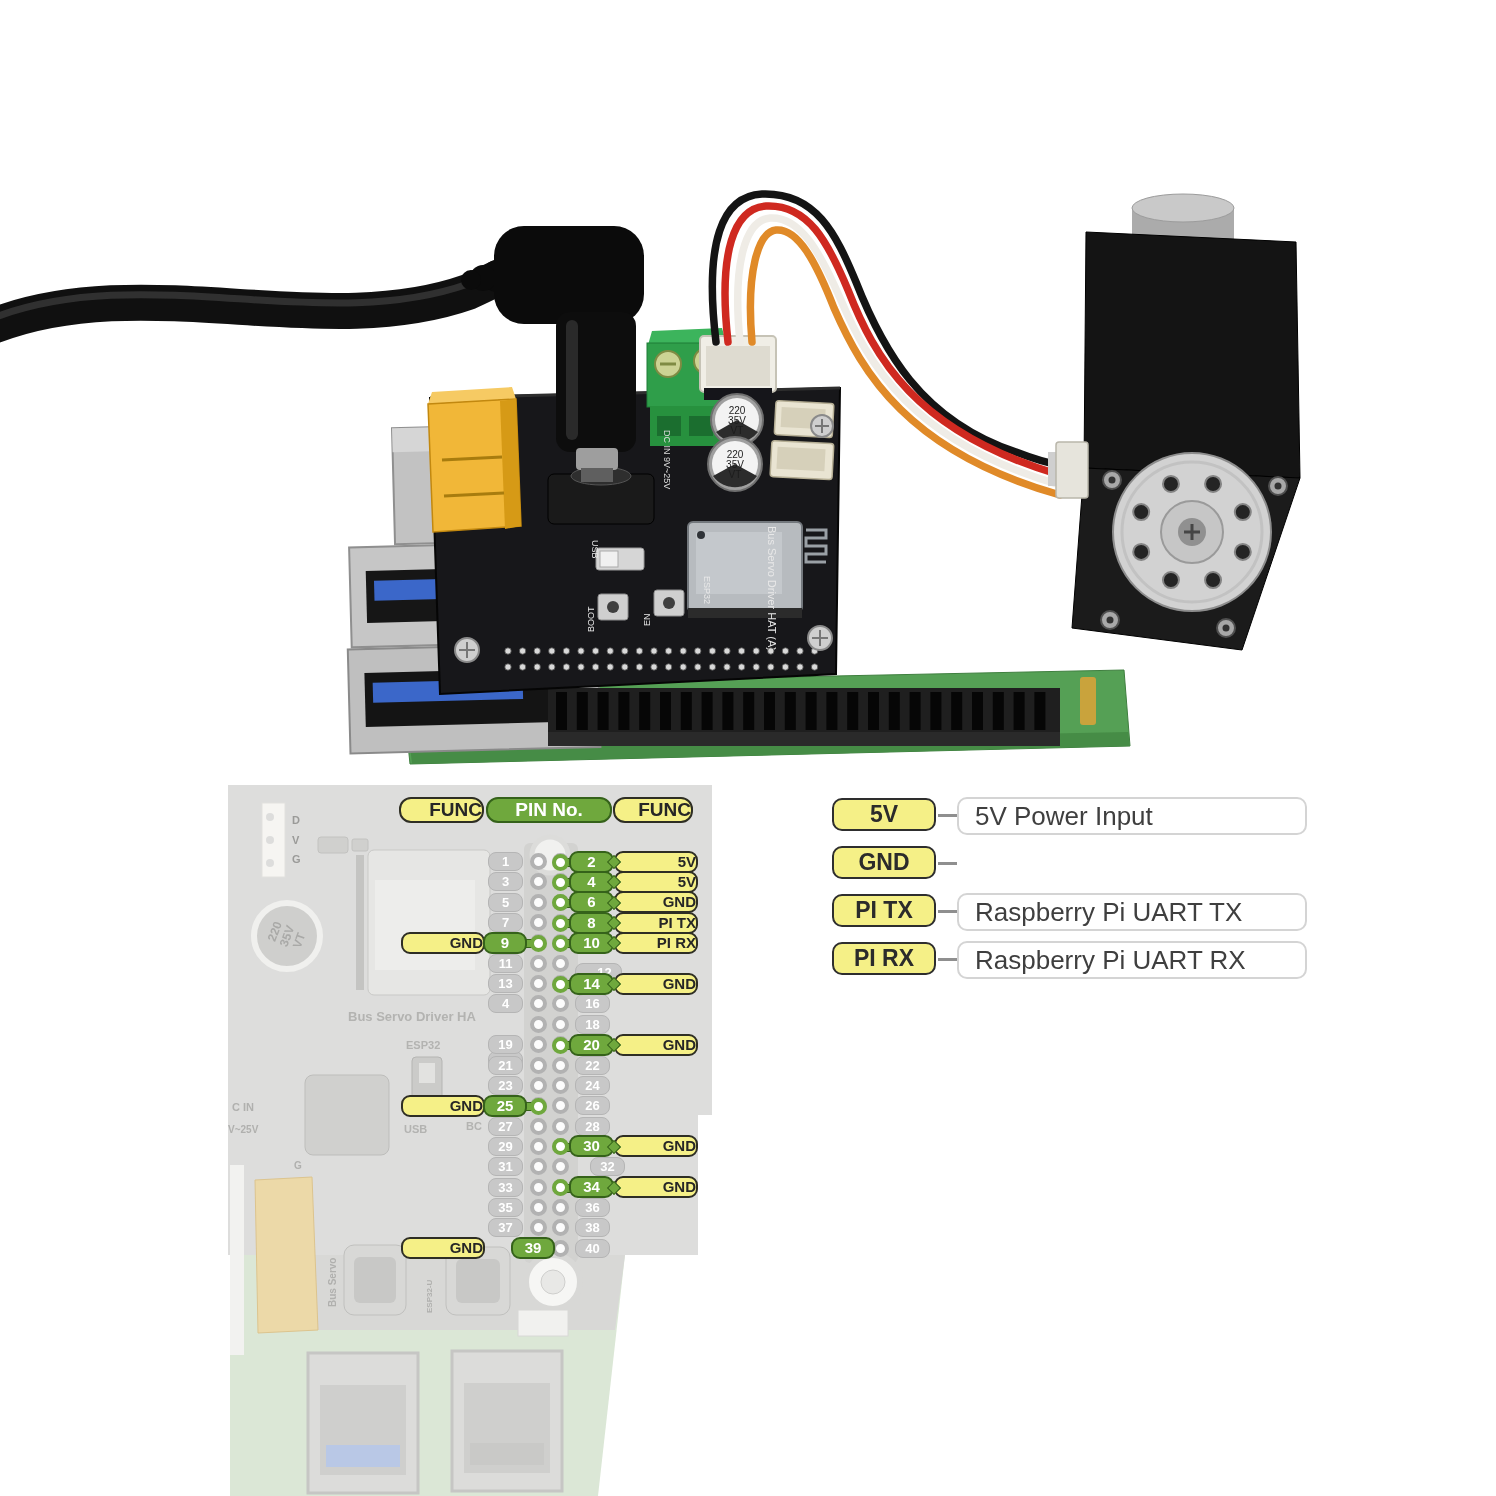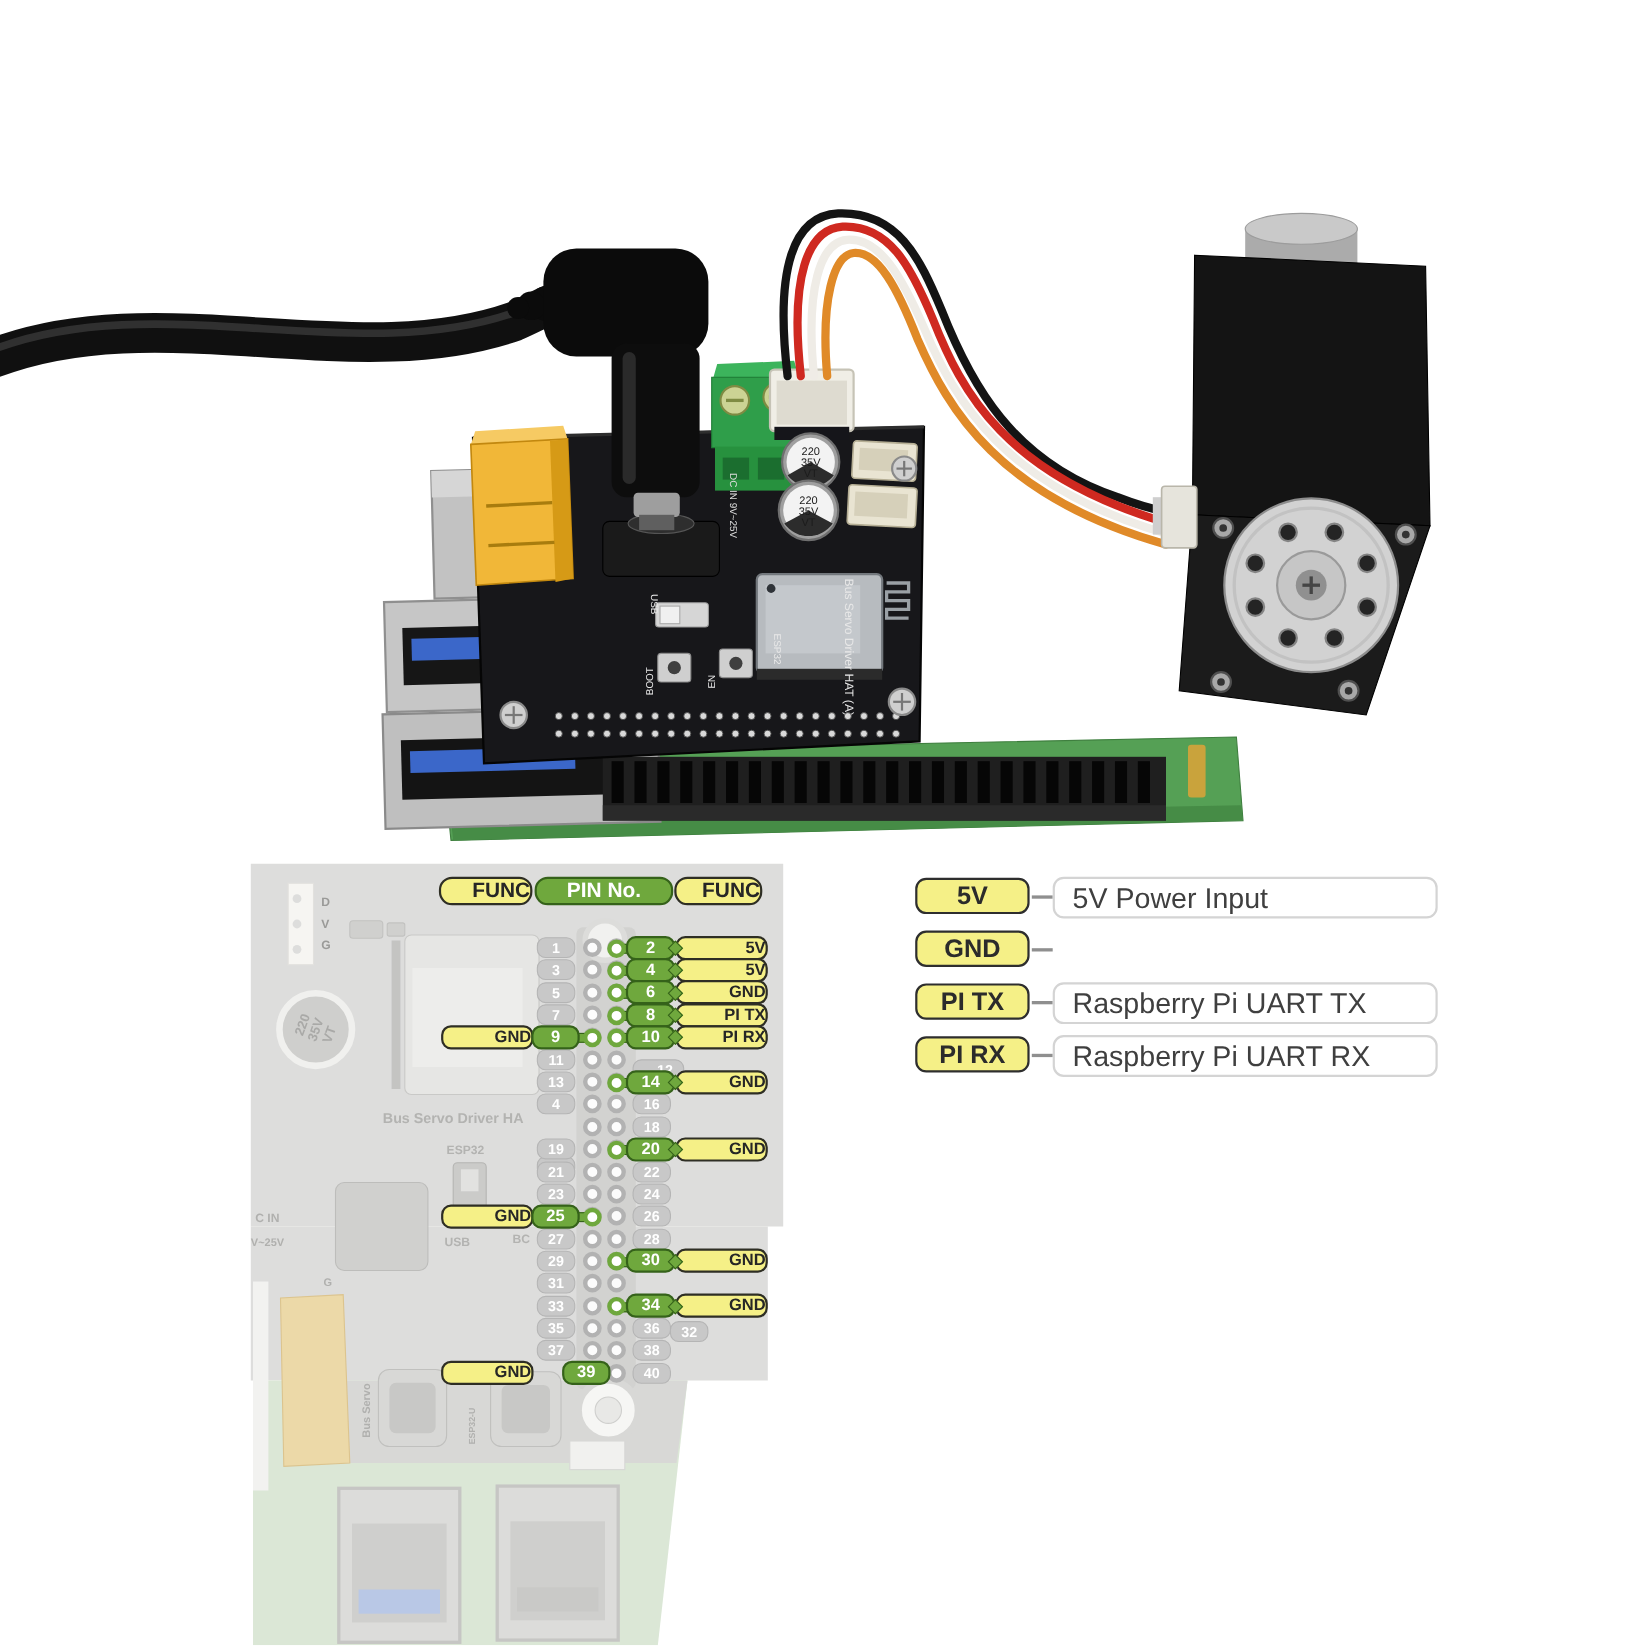--- a/index.html
+++ b/index.html
@@ -462,21 +462,21 @@
         <div class="hole" style="left: 552px; top: 352.9px;"></div>
         <div class="pill-gray" style="left: 488px; top: 351.9px; width: 33px; height: 17px;">29</div>
         <div class="tail" style="left: 558px; top: 357.9px; width: 13px;"></div>
         <div class="ring" style="left: 552px; top: 353.4px;"></div>
         <div class="pill-green" style="left: 569px; top: 350.4px; width: 41px; height: 18px;">30</div>
         <div class="diamond" style="left: 609px; top: 356.9px;"></div>
         <div class="badge-yellow func-badge" style="left: 614px; top: 350.4px; width: 80px; height: 18px;">GND</div>
         <div class="hole" style="left: 530px; top: 373.25px;"></div>
         <div class="hole" style="left: 552px; top: 373.25px;"></div>
         <div class="pill-gray" style="left: 488px; top: 372.25px; width: 33px; height: 17px;">31</div>
-        <div class="pill-gray" style="left: 609px; top: 372.25px; width: 33px; height: 17px; margin-top: 44px;">32</div>
+        <div class="pill-gray" style="left: 590px; top: 372.25px; width: 33px; height: 17px;">32</div>
         <div class="hole" style="left: 530px; top: 393.6px;"></div>
         <div class="hole" style="left: 552px; top: 393.6px;"></div>
         <div class="pill-gray" style="left: 488px; top: 392.6px; width: 33px; height: 17px;">33</div>
         <div class="tail" style="left: 558px; top: 398.6px; width: 13px;"></div>
         <div class="ring" style="left: 552px; top: 394.1px;"></div>
         <div class="pill-green" style="left: 569px; top: 391.1px; width: 41px; height: 18px;">34</div>
         <div class="diamond" style="left: 609px; top: 397.6px;"></div>
         <div class="badge-yellow func-badge" style="left: 614px; top: 391.1px; width: 80px; height: 18px;">GND</div>
         <div class="hole" style="left: 530px; top: 413.95px;"></div>
         <div class="hole" style="left: 552px; top: 413.95px;"></div>

